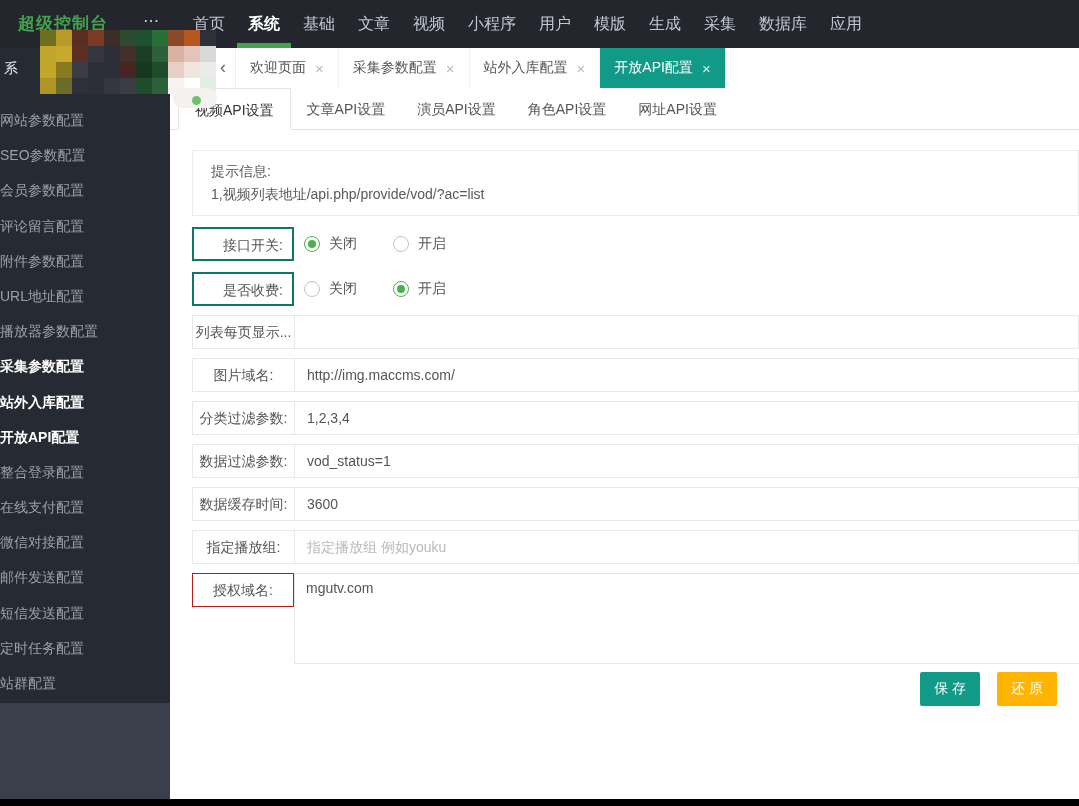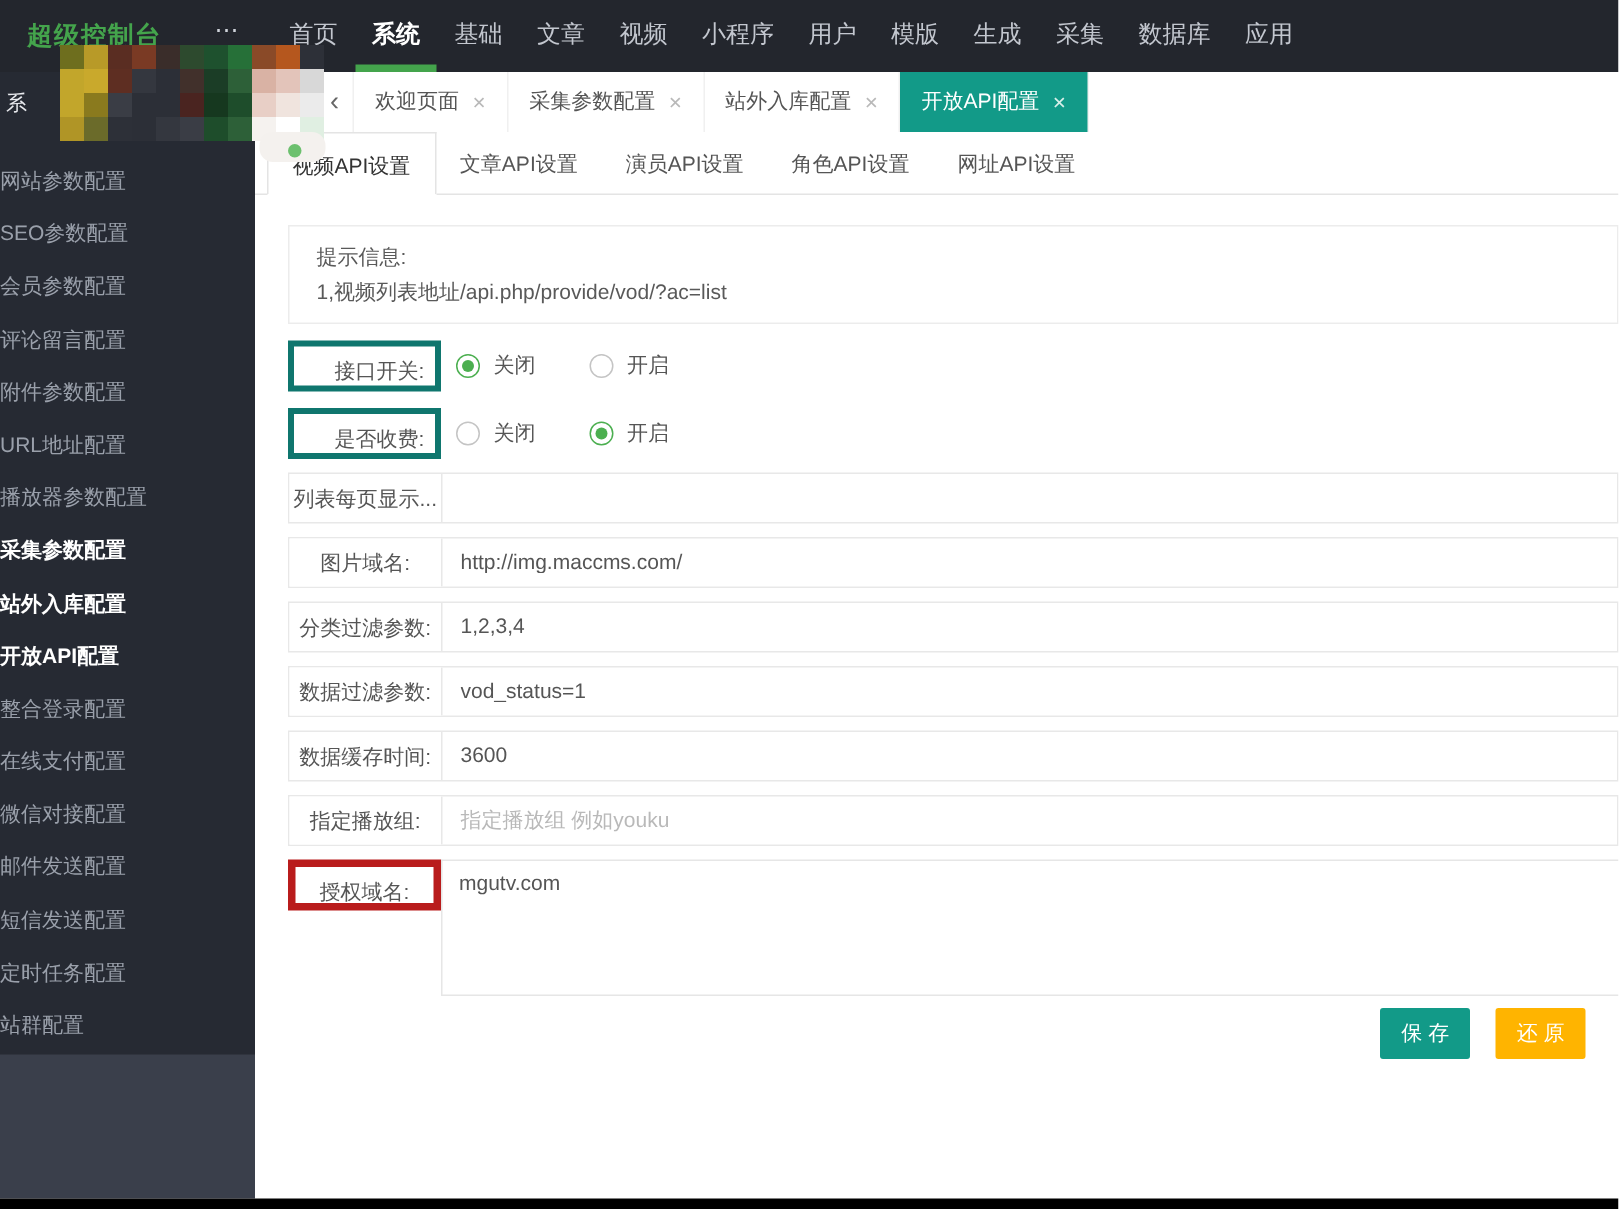--- a/index.html
+++ b/index.html
@@ -38,32 +38,32 @@
   
   .content{position:absolute;left:170px;top:88px;right:0;bottom:7px;background:#fff;}
   .api-tabs{height:42px;border-bottom:1px solid #e4e4e4;padding-left:8px;display:flex;}
   .api-tab{line-height:42px;padding:0 16px;font-size:14px;color:#555;cursor:pointer;white-space:nowrap;}
   .api-tab.active{background:#fff;border:1px solid #e4e4e4;border-bottom:1px solid #fff;margin-bottom:-1px;color:#333;}
   .notice{margin:20px 0 0 22px;border:1px solid #ececec;padding:9px 18px;font-size:14px;color:#595959;line-height:23px;}
   .form{margin-left:22px;}
   .row{margin-top:9px;display:flex;}
   .lbl{width:102px;height:34px;line-height:32px;text-align:center;font-size:14px;color:#555;background:#fff;flex:none;white-space:nowrap;overflow:hidden;}
   .radio-row{margin-top:11px;}
-  .radio-row .lbl{border:4px solid #0f766e;padding-left:20px;}
+  .radio-row .lbl{border:2px solid #0f766e;padding-left:20px;}
   .radio-group{display:flex;align-items:center;margin-left:10px;}
   .radio-opt{display:flex;align-items:center;margin-right:36px;cursor:pointer;font-size:14px;color:#555;}
   .radio-circle{width:16px;height:16px;border-radius:50%;border:1px solid #c4c4c4;background:#fff;margin-right:9px;position:relative;flex:none;}
   .radio-opt.selected .radio-circle{border-color:var(--radio-green);}
   .radio-opt.selected .radio-circle::after{content:"";position:absolute;left:3px;top:3px;width:8px;height:8px;border-radius:50%;background:var(--radio-green);}
-  .text-row{border:1px solid #e8e8e8;height:34px;align-items:flex-start;}
+  .text-row{border:1px solid #e8e8e8;height:34px;align-items:center;}
   .text-row .lbl{border-right:1px solid #e8e8e8;height:32px;}
   .text-row input{flex:1;border:none;outline:none;font-size:14px;color:#555;padding:0 12px;height:30px;background:transparent;font-family:inherit;min-width:0;}
   .text-row input::placeholder{color:#b9b9b9;}
   .ta-row{margin-top:9px;display:flex;align-items:flex-start;}
-  .ta-row .lbl{border:5px solid #b91c1c;}
+  .ta-row .lbl{border:1px solid #b91c1c;}
   .ta-row textarea{flex:1;height:91px;border:1px solid #e6e6e6;border-right:none;resize:none;font-size:14px;color:#555;padding:6px 11px;outline:none;font-family:inherit;background:#fff;}
   .btns{margin-top:8px;display:flex;justify-content:flex-end;padding-right:22px;gap:17px;}
   .btn{height:34px;min-width:58px;padding:0 14px;border:none;border-radius:2px;color:#fff;font-size:14px;cursor:pointer;font-family:inherit;white-space:nowrap;}
   .btn-save{background:var(--accent);}
   .btn-reset{background:var(--warn);}
   
   .mosaic{position:absolute;left:40px;top:30px;display:grid;grid-template-columns:repeat(11,16px);grid-auto-rows:16px;z-index:20;}
   .blob{position:absolute;left:173px;top:88px;width:44px;height:20px;background:#f4f1ee;border-radius:9px;z-index:21;}
   .speck{position:absolute;left:192px;top:96px;width:9px;height:9px;background:#6cc06e;border-radius:50%;z-index:22;}
   

